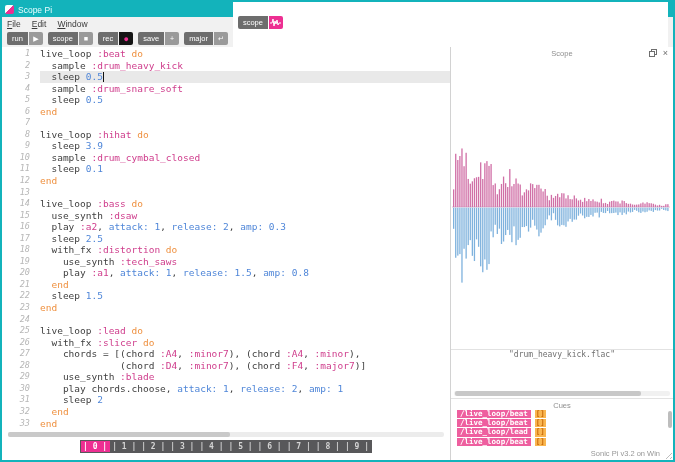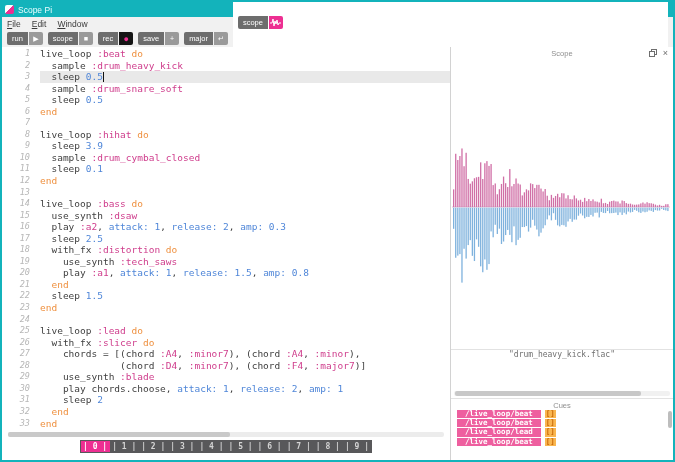--- a/index.html
+++ b/index.html
@@ -55,21 +55,21 @@
   .scope-sec{height:303px;flex:none;position:relative;border-bottom:1px solid #e2e2e2;}
   .scope-icons{position:absolute;top:2px;right:5px;display:flex;gap:6px;align-items:center;color:#6e6e6e;}
   .scope-icons .x{font-size:9px;line-height:7px;}
   .log-sec{height:49px;flex:none;border-bottom:1px solid #e2e2e2;display:flex;flex-direction:column;}
   .log-line{font-family:"DejaVu Sans Mono",monospace;font-size:8px;color:#6f6f6f;text-align:center;}
   .log-scroll{height:5px;background:#f1f1f1;margin:auto 3px 2px;border-radius:2px;position:relative;flex:none;}
   .log-scroll .thumb{position:absolute;left:1px;top:0;height:100%;width:86%;background:#c8c8c8;border-radius:2px;}
   .cues-sec{height:47px;flex:none;position:relative;}
   .cue-row{display:flex;align-items:center;margin:0 0 1px 6px;height:8.2px;}
   .cue-name{background:#ee5f9f;color:#fff;font-family:"DejaVu Sans Mono",monospace;font-size:7.5px;
-    font-weight:bold;padding:0 8px;line-height:8.2px;}
+    font-weight:bold;padding:0 3px;line-height:8.2px;}
   .cue-badge{background:#f9b650;color:#c96a08;font-family:"DejaVu Sans Mono",monospace;font-size:7.5px;
     font-weight:bold;padding:0 1px;margin-left:4px;line-height:8.2px;}
   .vscroll{position:absolute;right:1px;top:12px;width:4px;height:17px;background:#bdbdbd;border-radius:2px;}
   .status{height:14px;flex:none;display:flex;align-items:center;justify-content:flex-end;
     font-size:7.5px;color:#979797;padding-right:13px;position:relative;}
   .grip{position:absolute;right:1px;bottom:1px;width:9px;height:9px;
     background:repeating-linear-gradient(135deg,transparent 0 2px,#bdbdbd 2px 3px);
     clip-path:polygon(100% 0,100% 100%,0 100%);}
 </style>
 </head>
@@ -420,16 +420,20 @@
               <span class="cue-badge">[]</span>
             </div>
             <div class="cue-row">
               <span class="cue-name">/live_loop/beat</span>
               <span class="cue-badge">[]</span>
             </div>
           </div>
         <div class="vscroll"></div>
       </div>
 
+      <div class="status">
+        <span>Sonic Pi v3.2 on Win</span>
+        <span class="grip"></span>
+      </div>
 
     </div>
   </div>
 </div>
 
 </body></html>

